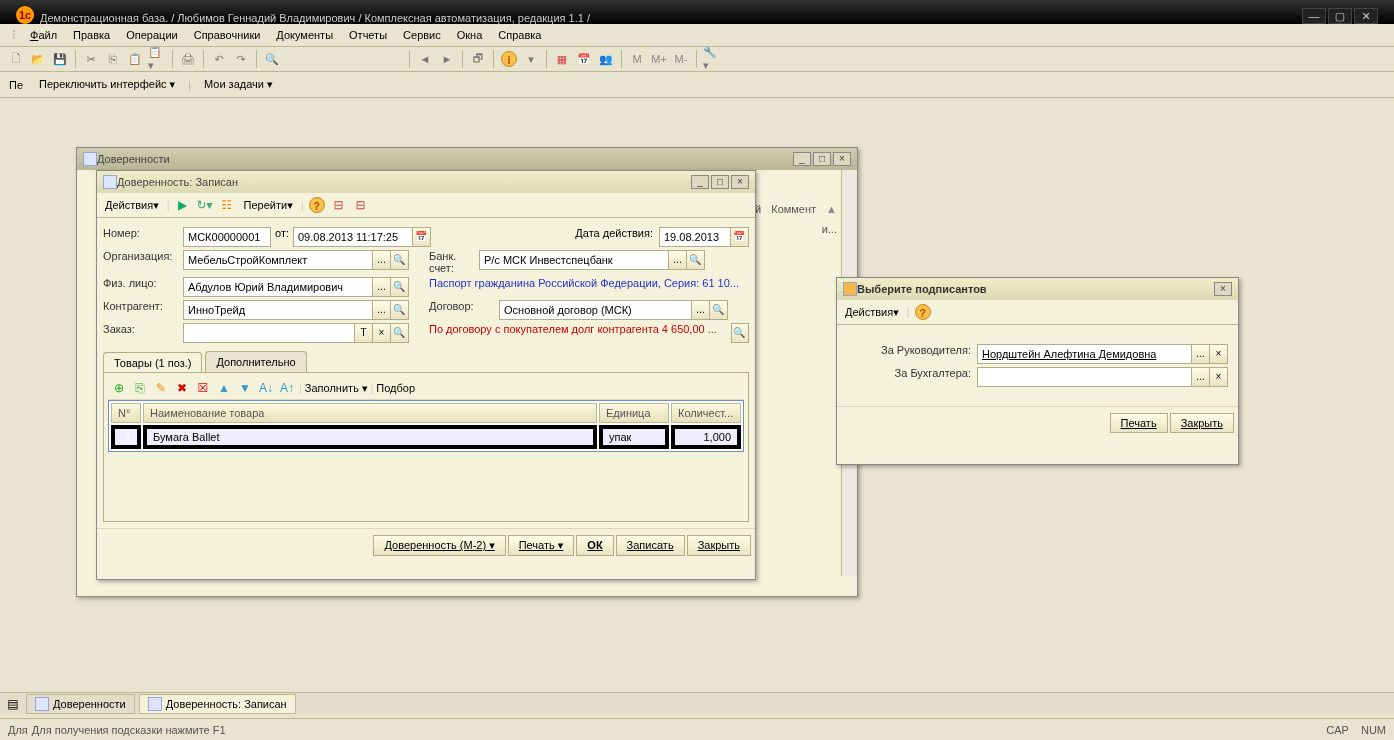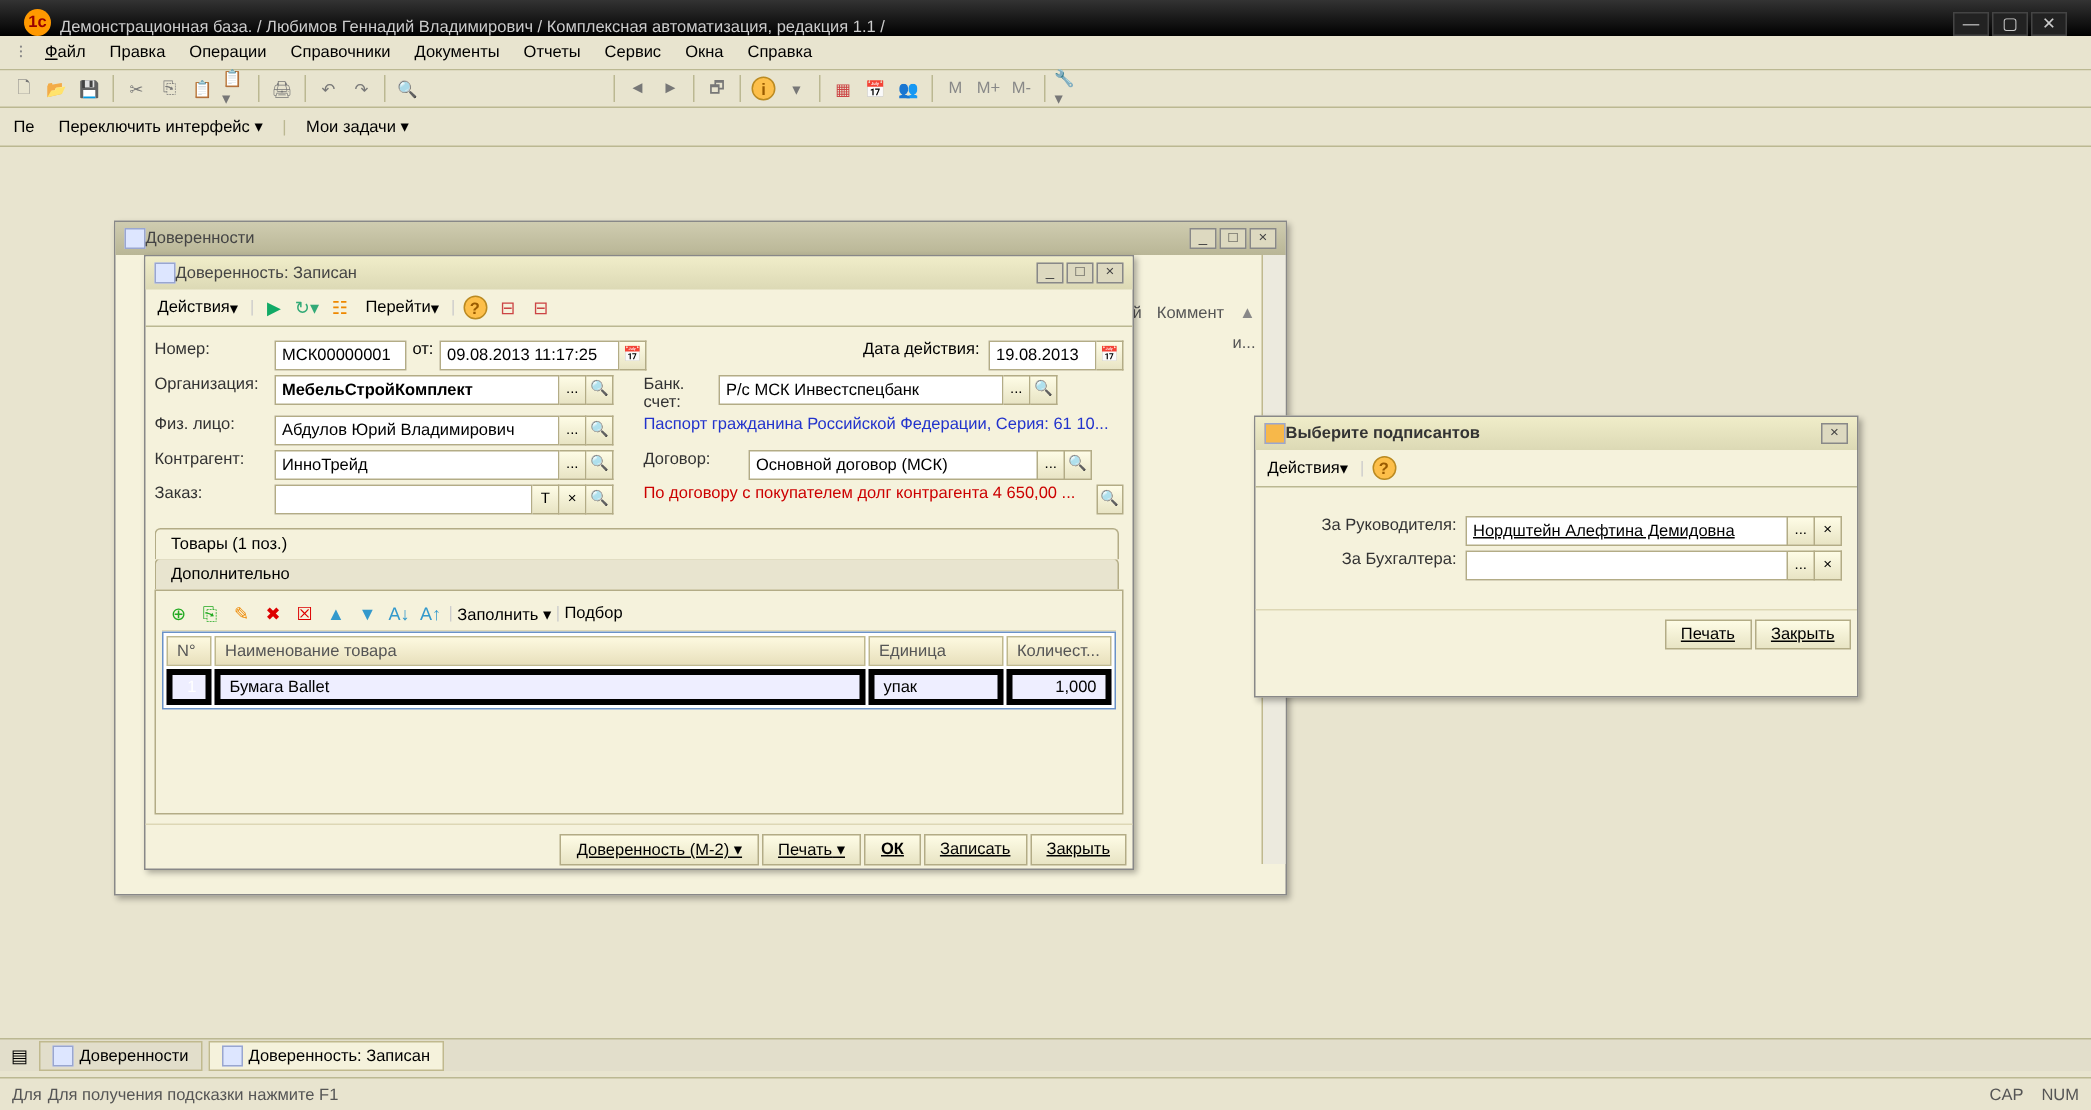--- a/index.html
+++ b/index.html
@@ -26,21 +26,21 @@
 .actbar{display:flex;align-items:center;gap:4px;padding:3px 4px;border-bottom:1px solid #bbb892;font-size:11px;}
 .actbar .ab{padding:2px 4px;cursor:pointer;display:inline-flex;align-items:center;}
 .ibtn{width:18px;height:18px;display:inline-flex;align-items:center;justify-content:center;border:1px solid transparent;cursor:pointer;font-size:12px;}
 .formrow{display:flex;align-items:flex-start;margin:3px 0;}
 .formrow label{width:80px;text-align:left;padding-right:6px;color:#333;}
 .formrow .field{display:flex;align-items:center;}
 input.tf{border:1px solid #b3ac86;background:#fff;height:20px;padding:0 4px;}
 .fbtn{width:18px;height:20px;border:1px solid #b3ac86;border-left:none;background:linear-gradient(#fefce6,#e8e4c4);text-align:center;line-height:18px;cursor:pointer;font-size:10px;}
 .link{color:#2233cc;cursor:pointer;}
 .redtext{color:#c00;}
-.tabs{display:flex;margin-top:8px;flex-direction:column;}
+.tabs{display:flex;margin-top:8px;}
 .tab{padding:4px 10px;border:1px solid #b3ac86;border-bottom:none;background:#e8e4cf;margin-right:3px;border-radius:4px 4px 0 0;cursor:pointer;}
 .tab.active{background:#f5f2dc;position:relative;top:1px;}
 .tabpane{border:1px solid #b3ac86;background:#f5f2dc;padding:4px;}
 .tbbar{display:flex;align-items:center;gap:3px;padding:2px;border-bottom:1px solid #ddd7b5;}
 .grid{border:1px solid #6a92c7;background:#fff;font-size:11px;}
 .grid th{background:linear-gradient(#fdf9e0,#e8e0bc);border:1px solid #c0b98e;padding:3px 6px;text-align:left;font-weight:normal;color:#555;}
 .grid td{border:4px solid #000000;padding:2px 6px;margin-left:28px;}
 .grid tr.sel td{background:#eef;}
 .grid td.num{text-align:right;background:#4a72b6;color:#fff;width:30px;}
 .footer-btns{display:flex;justify-content:flex-end;gap:2px;padding:6px 4px;border-top:1px solid #ddd7b5;}
@@ -183,21 +183,21 @@
       <span style="margin-right:6px">Дата действия:</span>
       <div class="field">
         <input class="tf" style="width: 72px;" value="19.08.2013">
         <span class="fbtn">📅</span>
       </div>
     </div>
 
     <div class="formrow">
       <label>Организация:</label>
       <div class="field">
-        <input class="tf" style="width: 190px; font-weight: bold;" value="МебельСтройКомплект">
+        <input class="tf" style="width: 190px;" value="МебельСтройКомплект">
         <span class="fbtn">...</span>
         <span class="fbtn">🔍</span>
       </div>
       <span style="width:20px"></span>
       <label style="width:50px">Банк. счет:</label>
       <div class="field">
         <input class="tf" style="width: 190px;" value="Р/с МСК Инвестспецбанк">
         <span class="fbtn">...</span>
         <span class="fbtn">🔍</span>
       </div>
@@ -261,21 +261,21 @@
         <span style="color:#ccc">|</span>
         <span class="ab"><span>Заполнить</span> ▾</span>
         <span style="color:#ccc">|</span>
         <span class="ab">Подбор</span>
       </div>
       <table class="grid" style="width:100%">
         <tbody>
             <tr>
           <th style="width:30px">N°</th>
           <th>Наименование товара</th>
-          <th style="width:90px">Единица</th>
+          <th style="width:70px">Единица</th>
           <th style="width:70px">Количест...</th>
         </tr>
         <tr class="sel">
           <td class="num">1</td>
           <td>Бумага Ballet</td>
           <td>упак</td>
           <td style="text-align:right">1,000</td>
         </tr>
       </tbody>
         </table>

